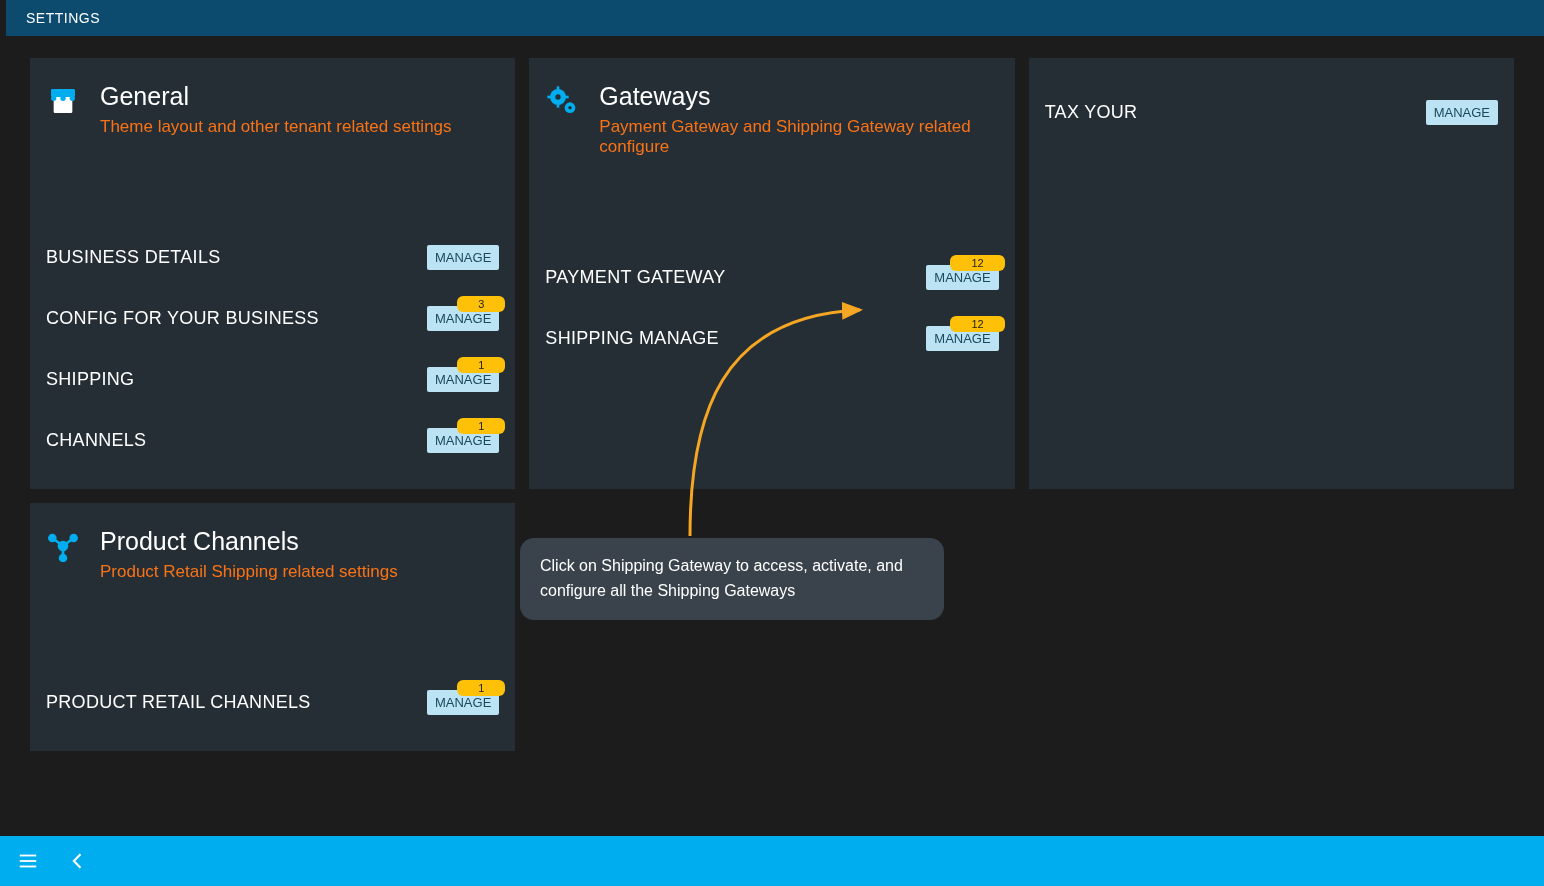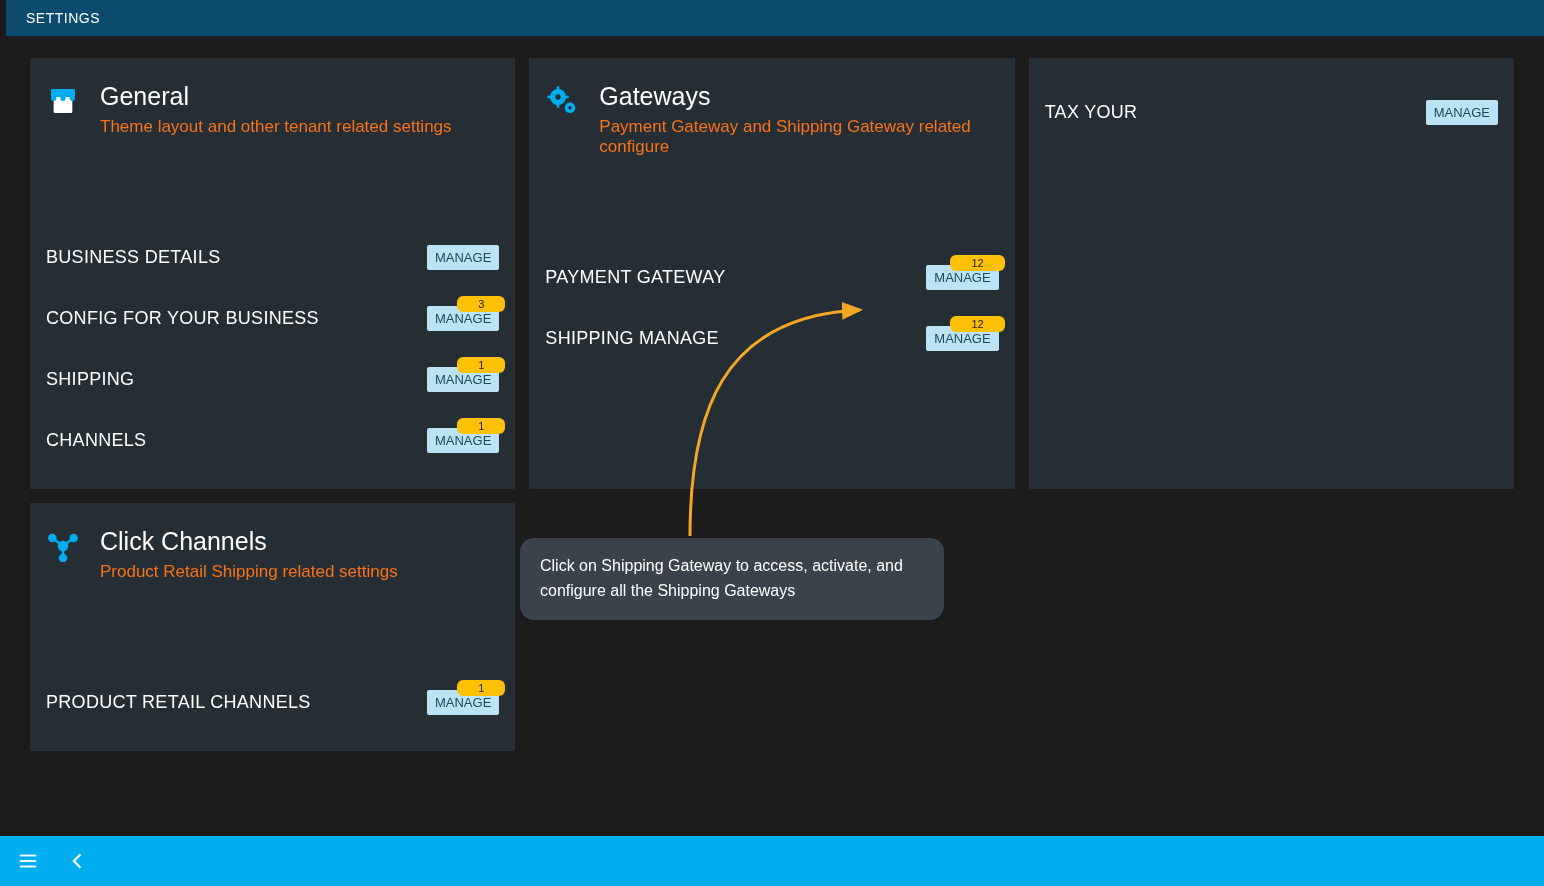--- a/index.html
+++ b/index.html
@@ -246,21 +246,21 @@
           <circle cx="12" cy="12" r="3" fill="#00aeef"></circle>
           <circle cx="4" cy="6" r="2.2" fill="#00aeef"></circle>
           <circle cx="20" cy="6" r="2.2" fill="#00aeef"></circle>
           <circle cx="12" cy="21" r="2.2" fill="#00aeef"></circle>
           <line x1="12" y1="12" x2="4" y2="6"></line>
           <line x1="12" y1="12" x2="20" y2="6"></line>
           <line x1="12" y1="12" x2="12" y2="21"></line>
         </svg>
       </div>
       <div>
-        <div class="card-title">Click Channels</div>
+        <div class="card-title">Product Channels</div>
         <div class="card-sub">Product Retail Shipping related settings</div>
       </div>
     </div>
     <div class="row">
       <span class="row-label">PRODUCT RETAIL CHANNELS</span>
       <button class="manage-btn">
         <span>MANAGE</span>
         <span class="badge">1</span>
       </button>
     </div>

